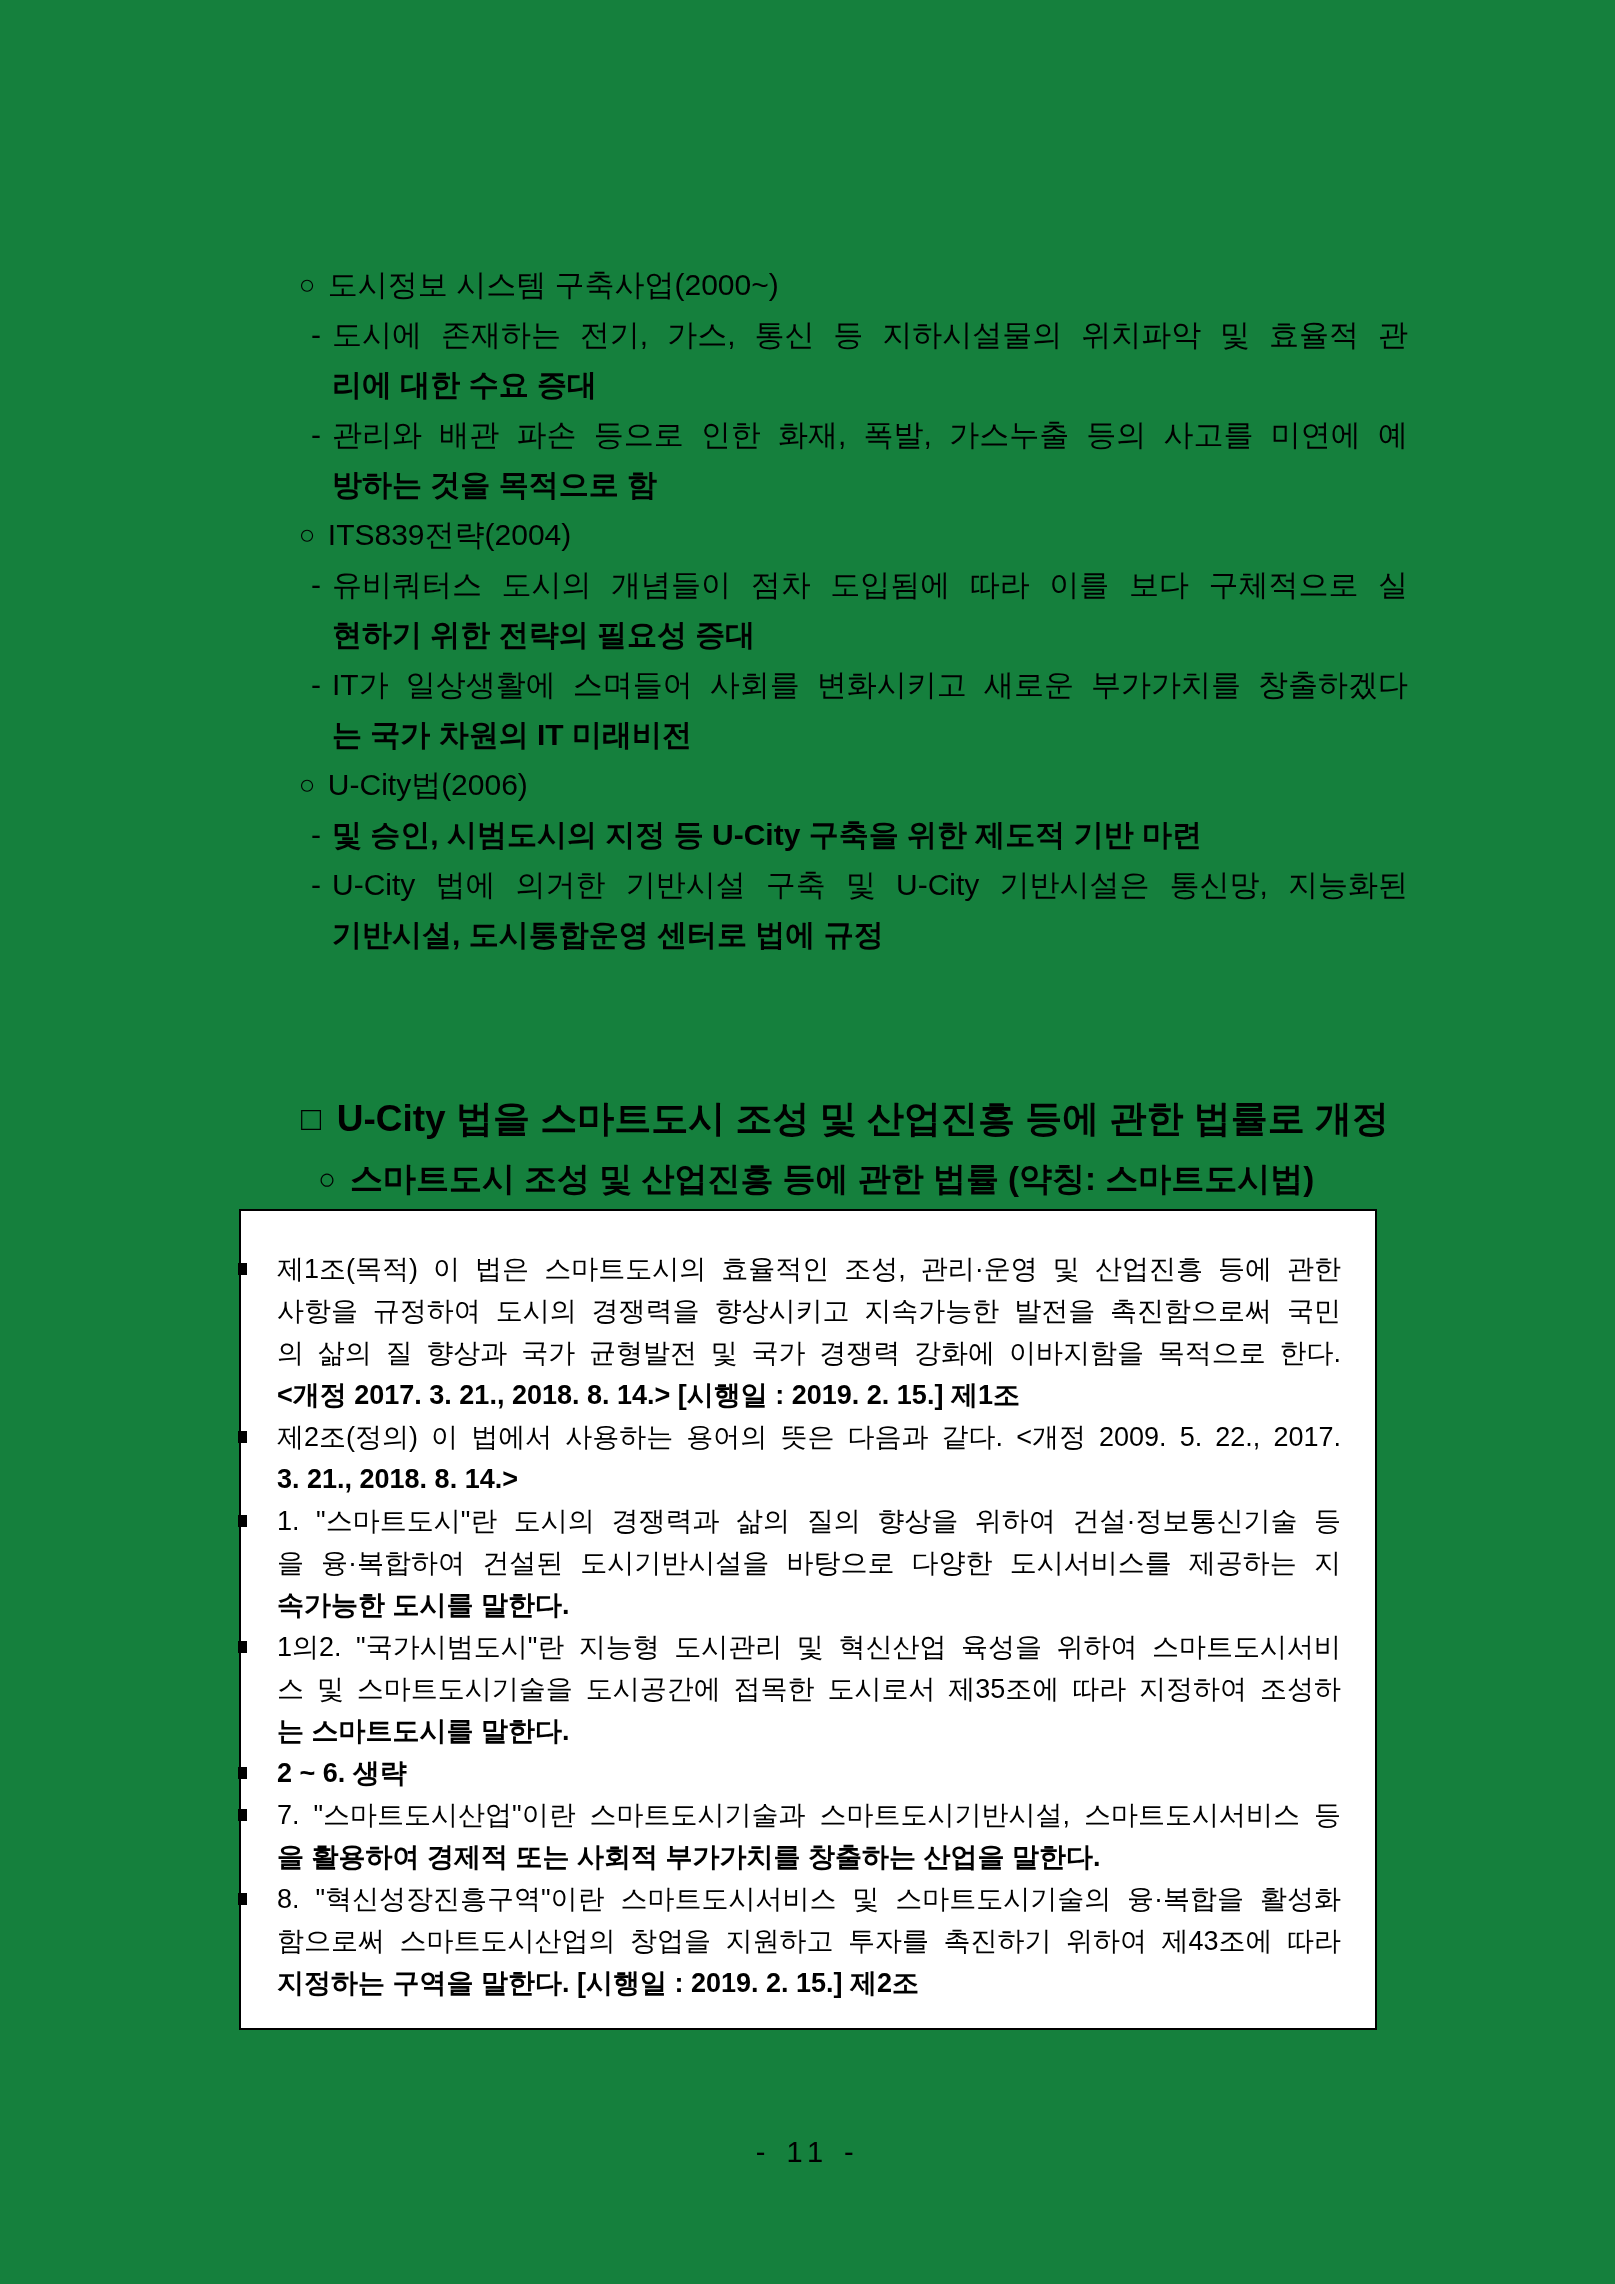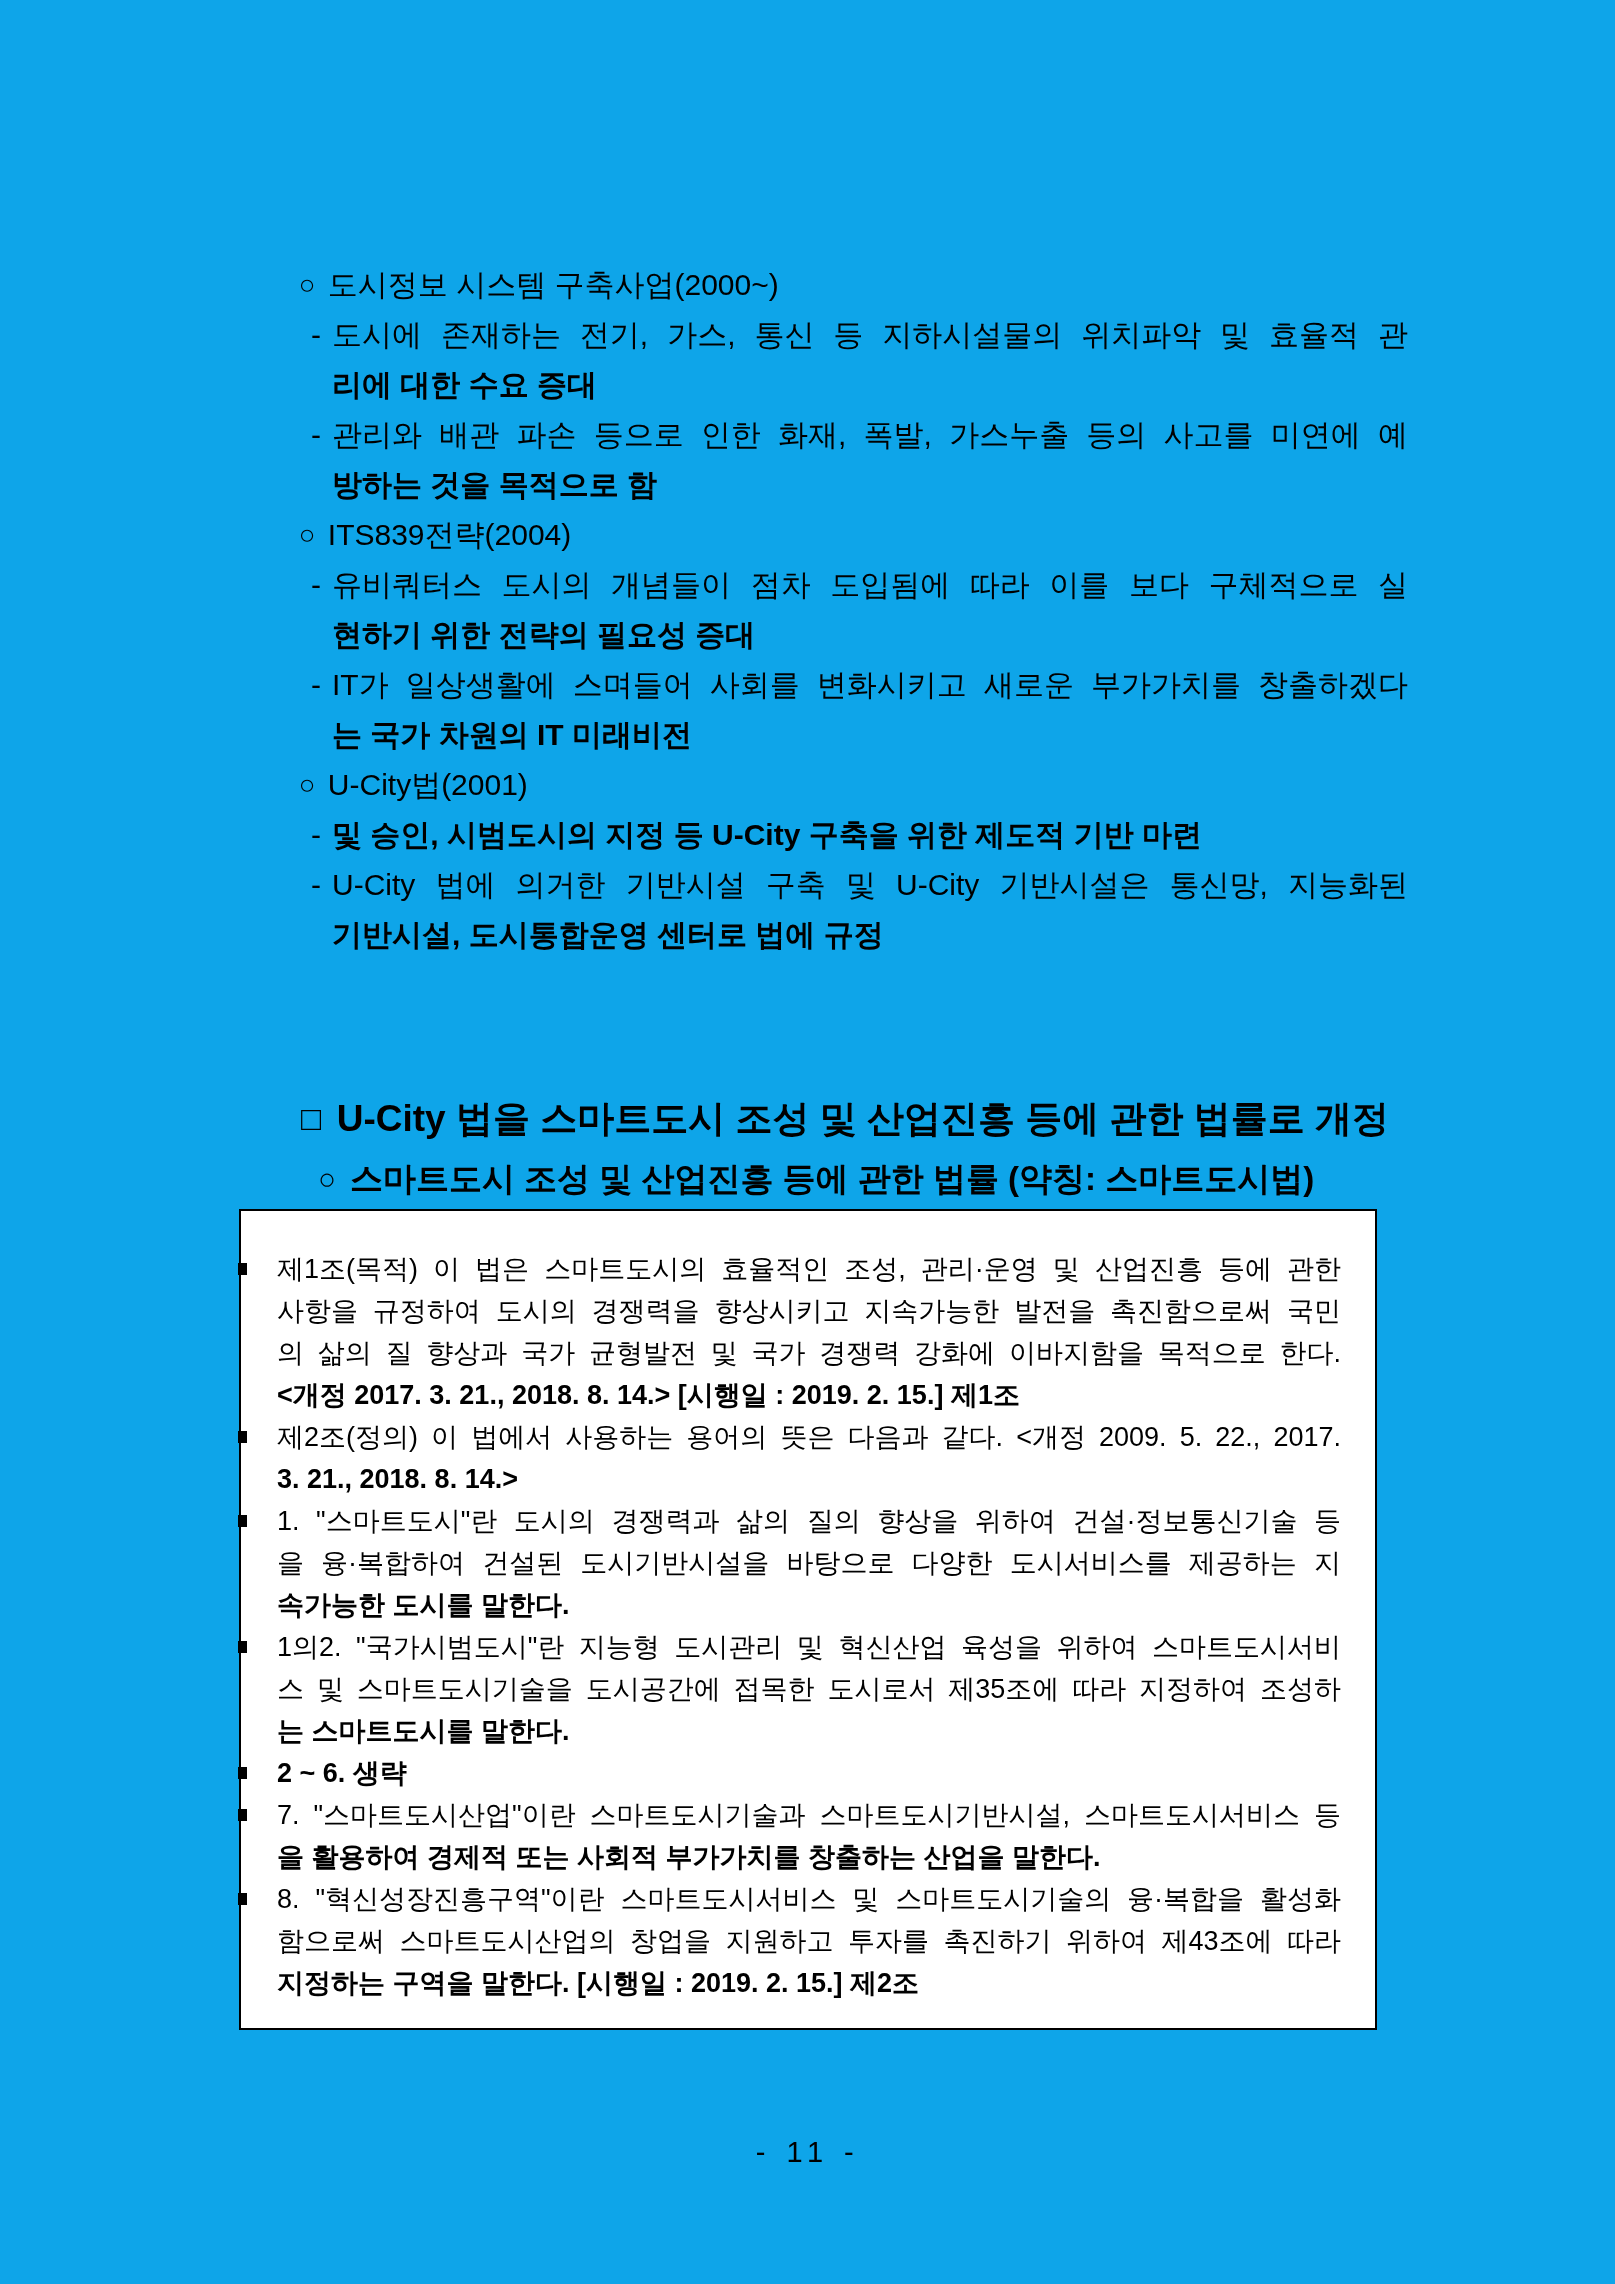--- a/index.html
+++ b/index.html
@@ -4,21 +4,21 @@
 <style>
   html, body {
     margin: 0;
     padding: 0;
     background: #ffffff;
   }
   .page {
     position: relative;
     width: 1616px;
     height: 2284px;
-    background: #0ea5e9;
+    background: #15803d;
     color: #000000;
     font-family: "Liberation Sans", "DejaVu Sans", sans-serif;
     overflow: hidden;
   }
 
   
   .main-section {
     position: absolute;
     left: 0;
     top: 260px;
@@ -154,21 +154,21 @@
       <div class="d-item">
         <span class="d-bullet">-</span>
         <div class="t-line j">유비쿼터스 도시의 개념들이 점차 도입됨에 따라 이를 보다 구체적으로 실</div>
         <div class="t-line l">현하기 위한 전략의 필요성 증대</div>
       </div>
       <div class="d-item">
         <span class="d-bullet">-</span>
         <div class="t-line j">IT가 일상생활에 스며들어 사회를 변화시키고 새로운 부가가치를 창출하겠다</div>
         <div class="t-line l">는 국가 차원의 IT 미래비전</div>
       </div>
-      <div class="o-item"><span class="o-bullet">○</span><span>U-City법(2001)</span></div>
+      <div class="o-item"><span class="o-bullet">○</span><span>U-City법(2006)</span></div>
       <div class="d-item">
         <span class="d-bullet">-</span>
         <div class="t-line l">및 승인, 시범도시의 지정 등 U-City 구축을 위한 제도적 기반 마련</div>
       </div>
       <div class="d-item">
         <span class="d-bullet">-</span>
         <div class="t-line j">U-City 법에 의거한 기반시설 구축 및 U-City 기반시설은 통신망, 지능화된</div>
         <div class="t-line l">기반시설, 도시통합운영 센터로 법에 규정</div>
       </div>
     </div>

